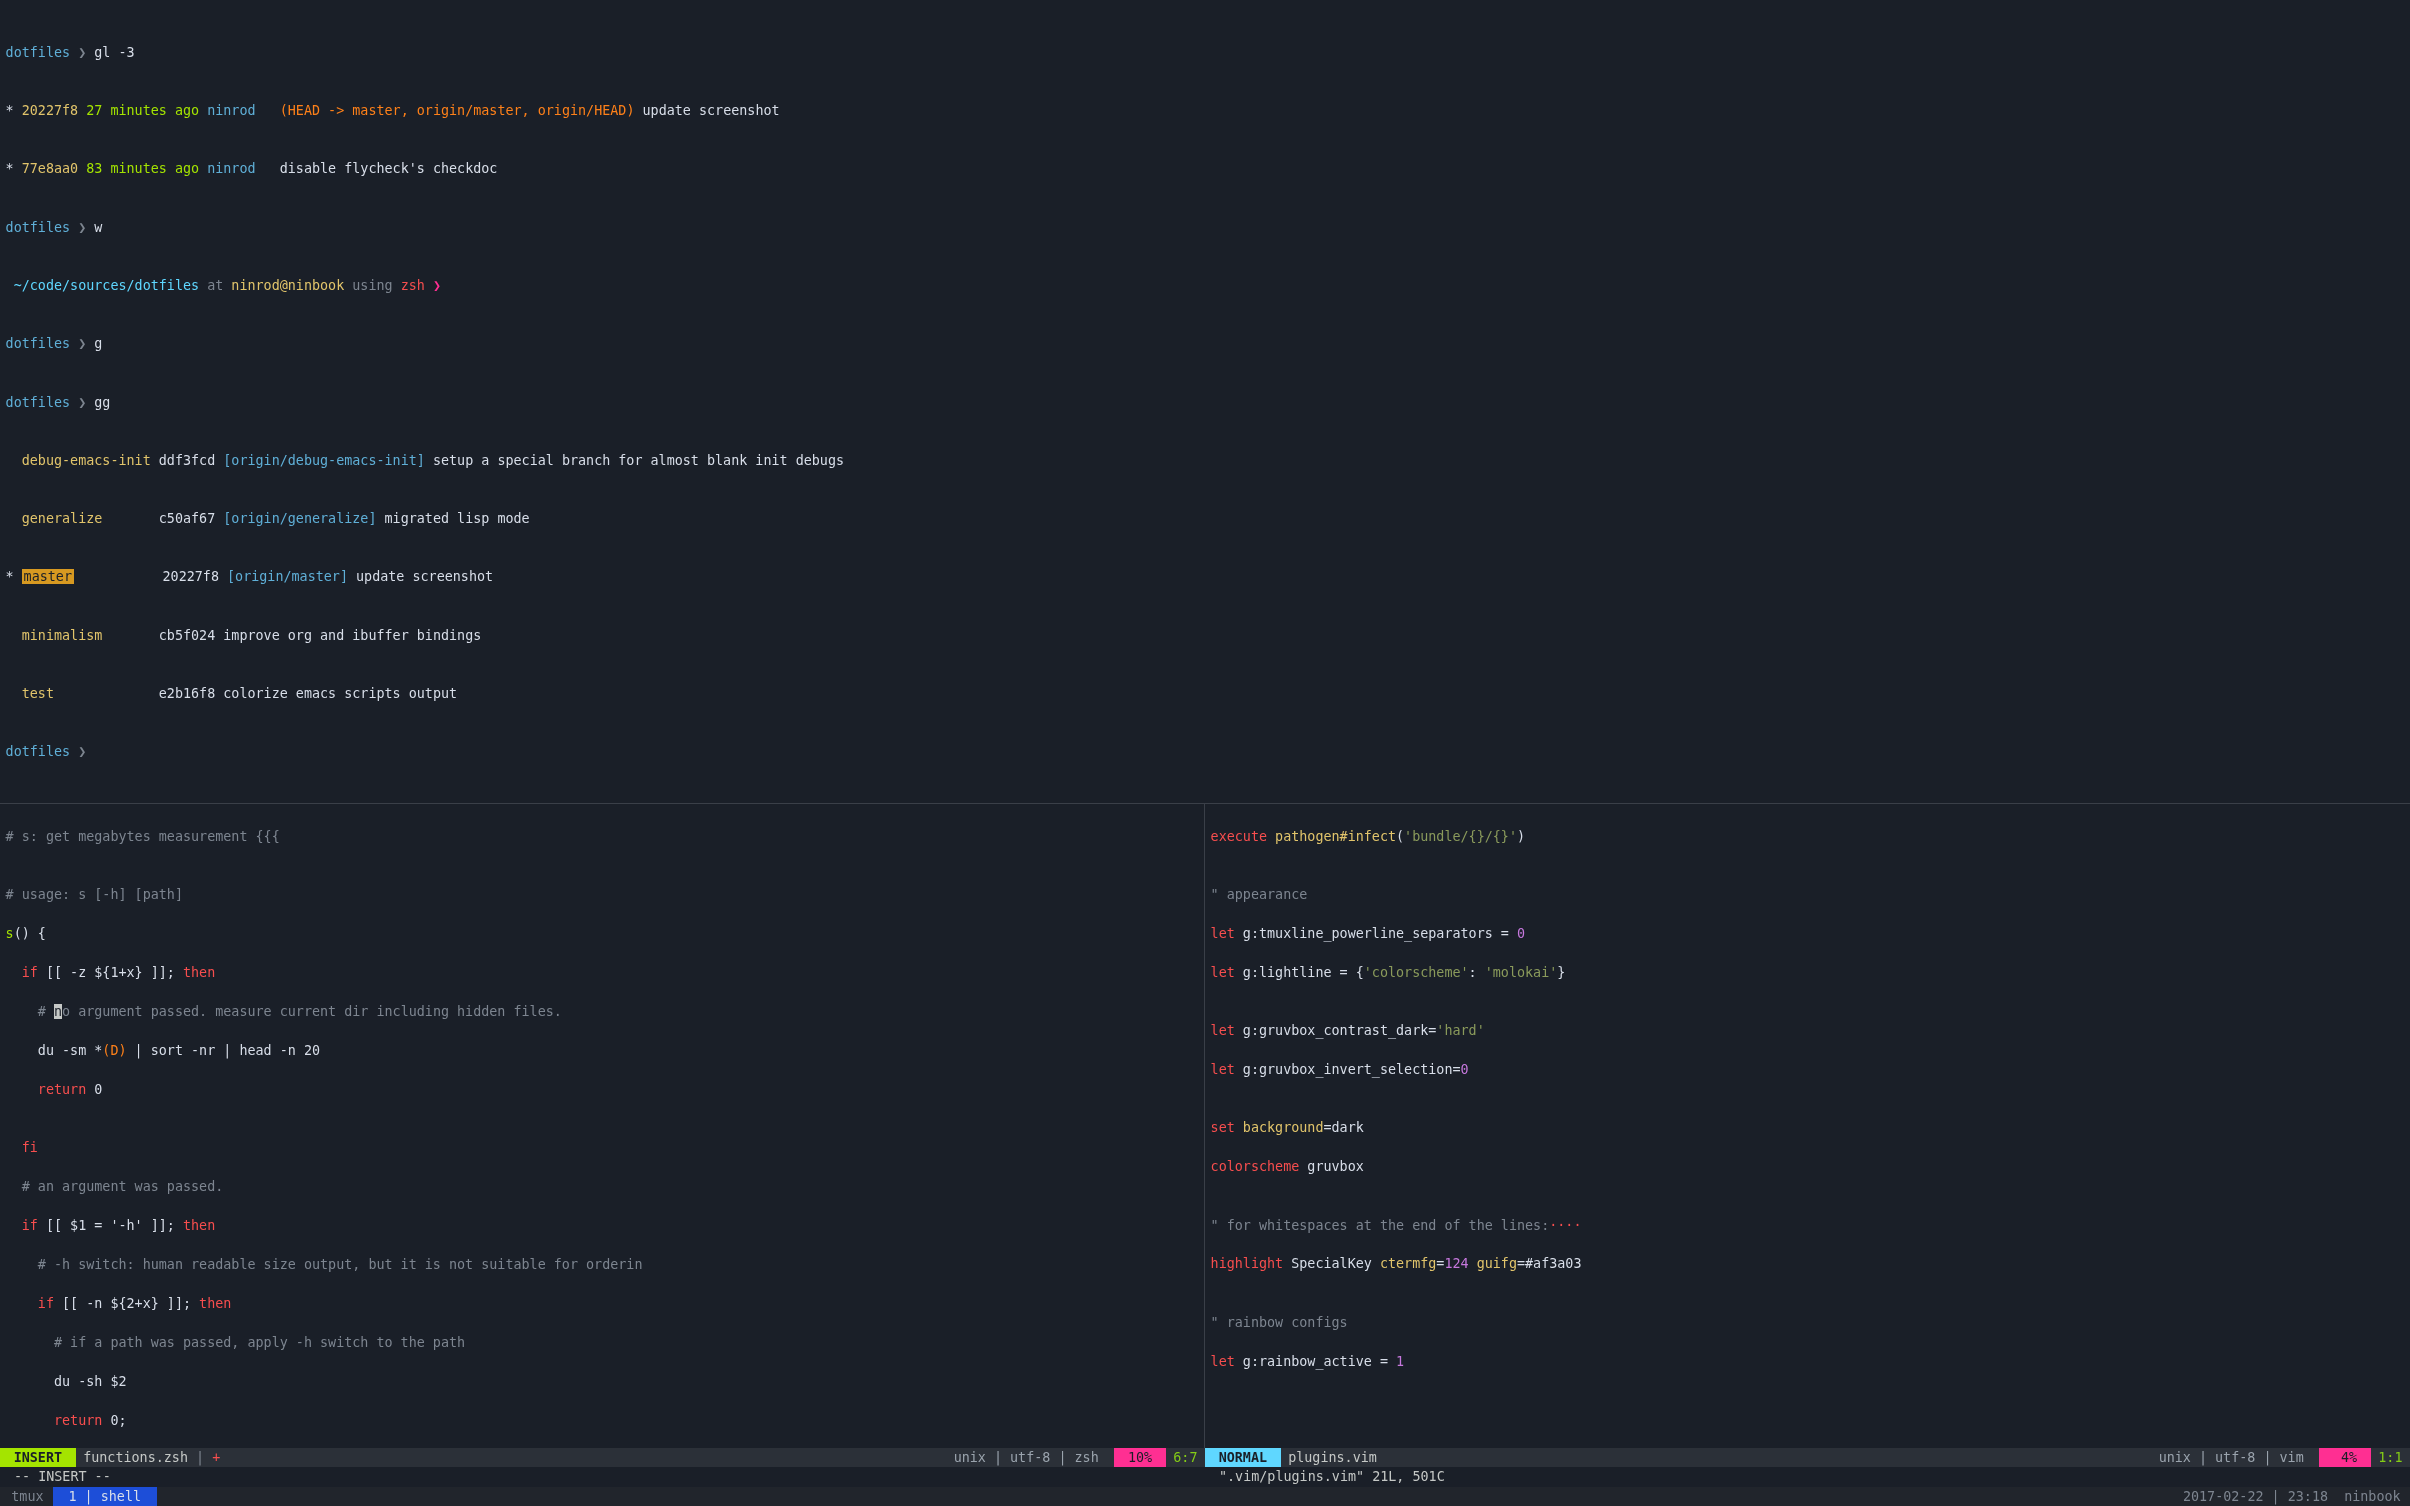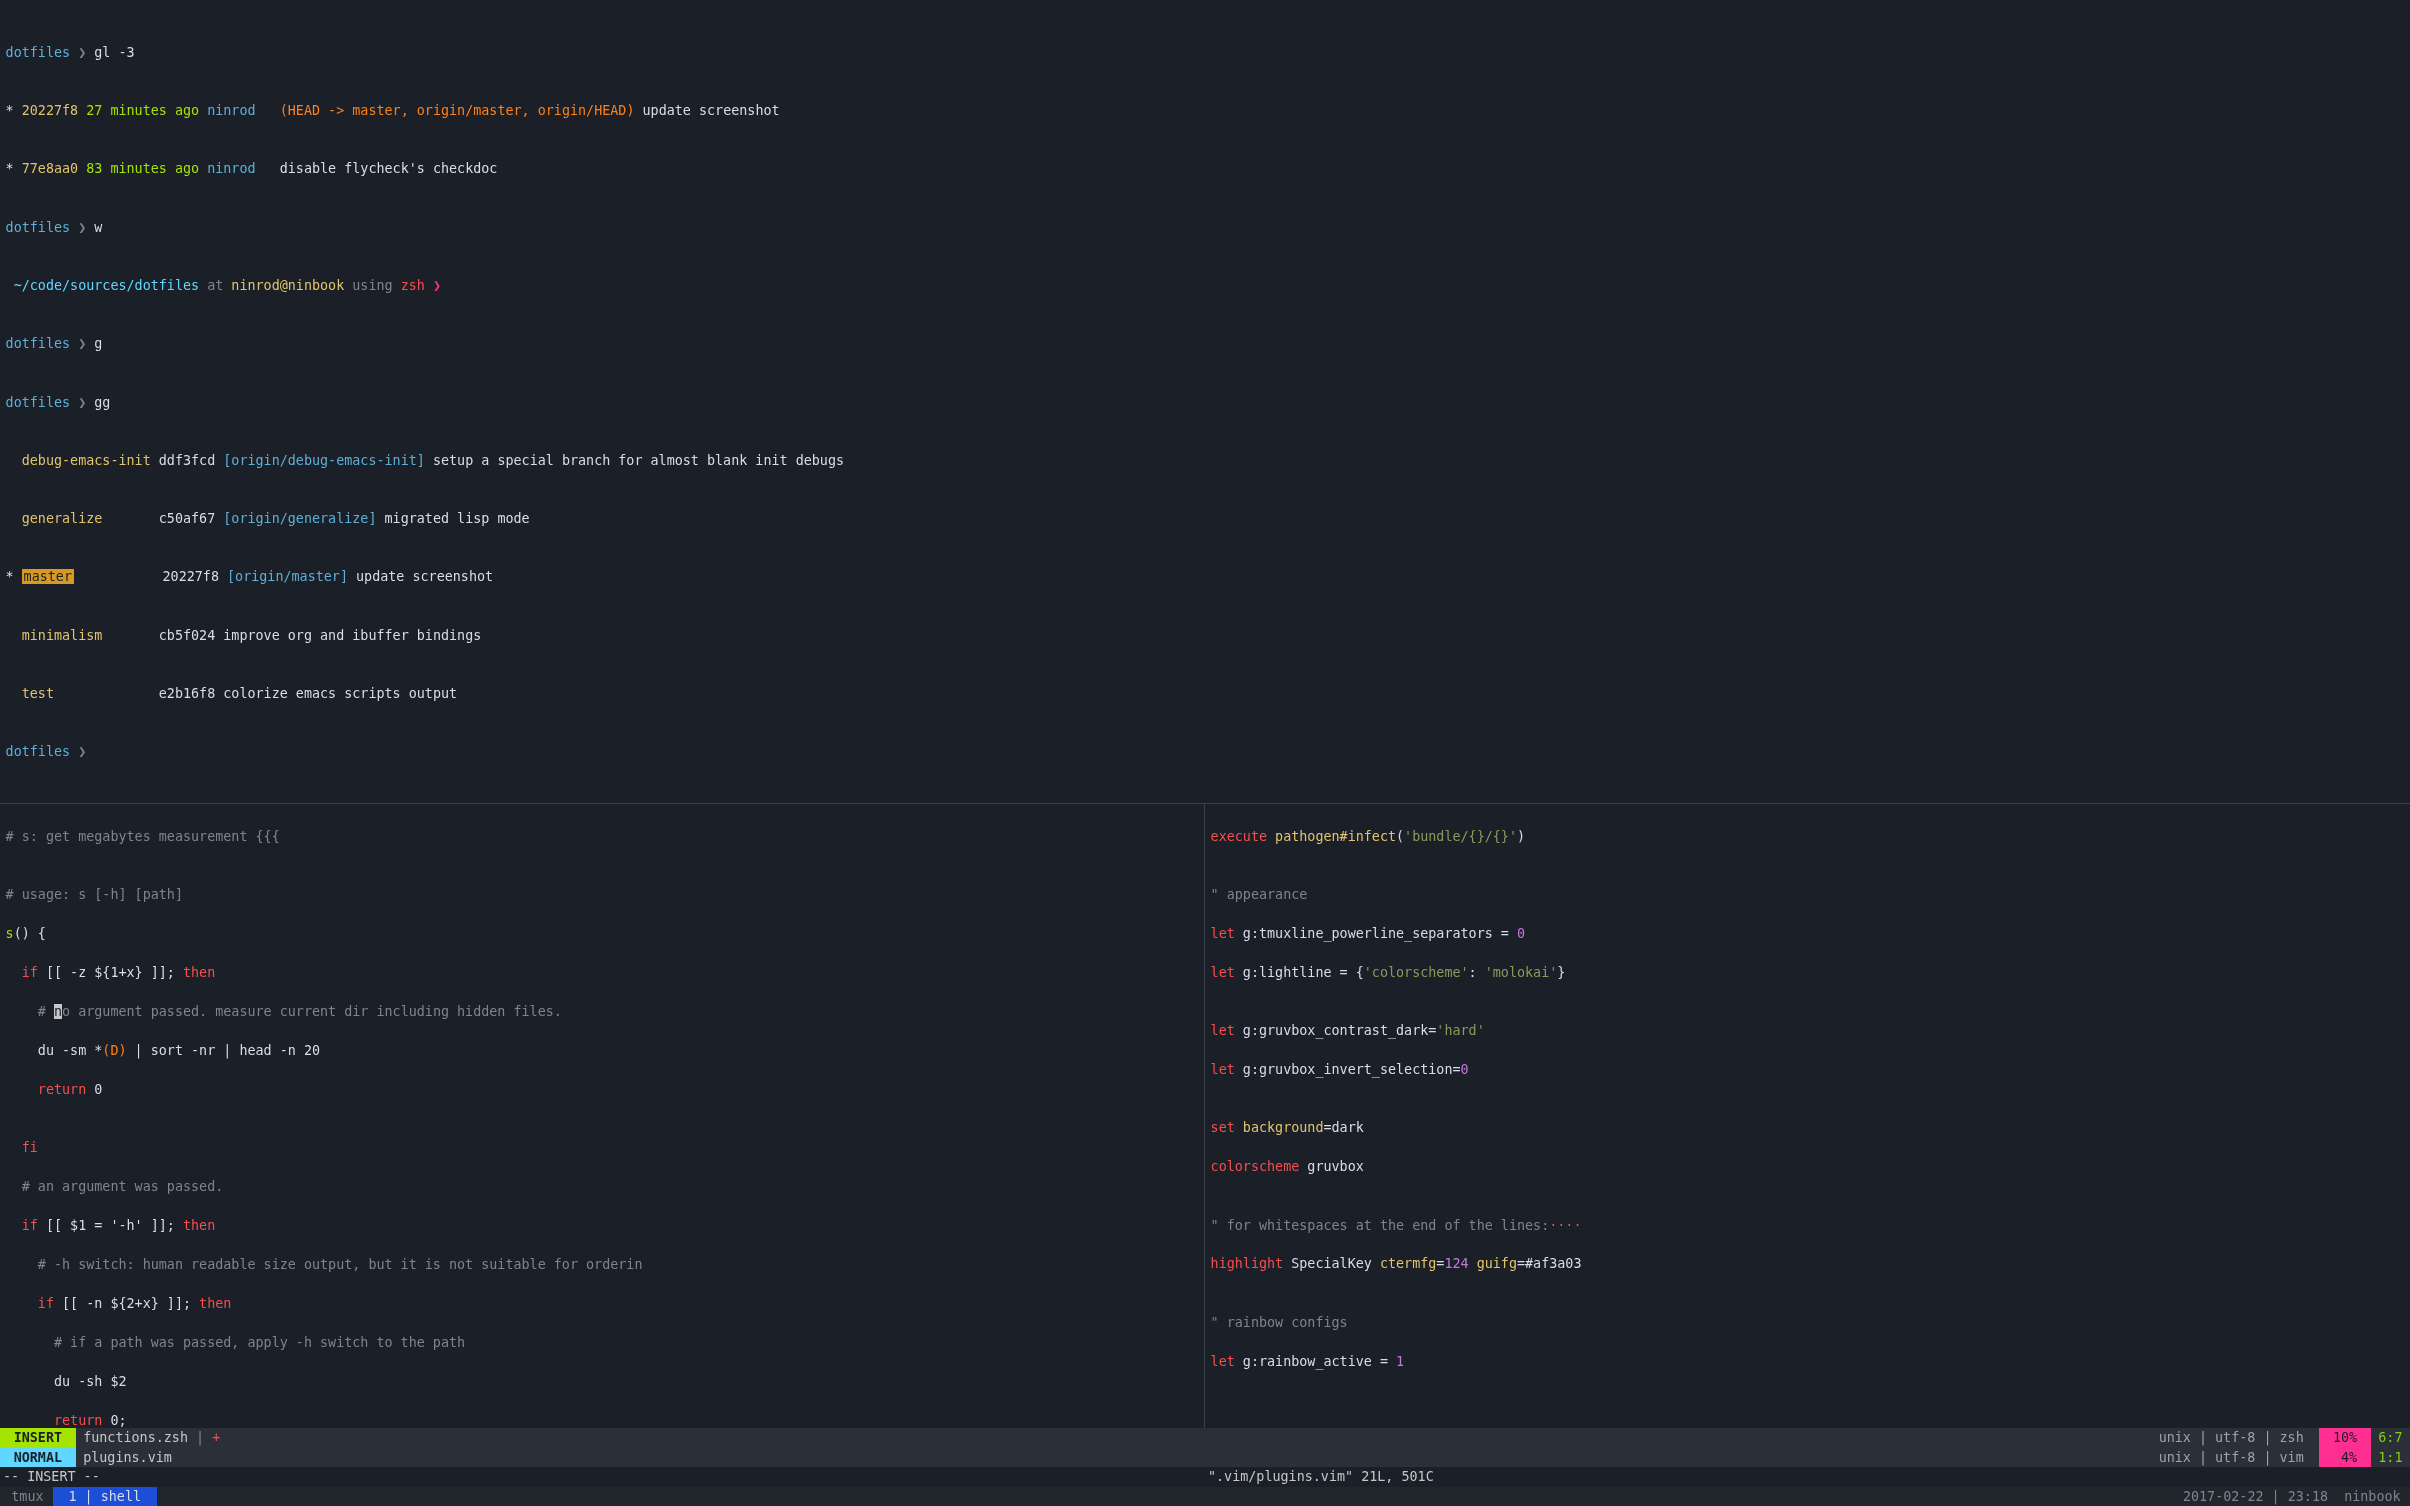--- a/index.html
+++ b/index.html
@@ -36,21 +36,20 @@
     flex: 1 1 50%;
     padding: 3.8px 5.6px;
     white-space: pre;
     overflow: hidden;
     box-sizing: border-box;
     position: relative;
   }
   .pane.left { border-right: 0.9px solid #3a3f48; }
   .statusbars {
     display: flex;
-    flex-direction: column;
     background: #2b3038;
     color: #9aa3ad;
     justify-content: space-between;
   }
   .statusbar {
     flex: 1 1 50%;
     display: flex;
     align-items: center;
     white-space: pre;
     box-sizing: border-box;
@@ -61,21 +60,21 @@
   .sb-spacer { flex: 1; }
   .sb-info { padding: 0 7.5px; color: #9aa3ad; }
   .sb-pct { background: #ff2f92; color: #1a1f28; padding: 0 5.6px; }
   .sb-pos { padding: 0 7.5px; color: #84cc16; }
   .msg-bar {
     display: flex;
     flex-direction: row;
   }
   .msg-half {
     flex: 1 1 50%;
-    padding: 0 3px;
+    padding: 0 14px;
     color: #c5c8c6;
     white-space: pre;
   }
   .tmux-bar {
     display: flex;
     align-items: center;
     background: #21252c;
     color: #7d8590;
     padding: 0 1.9px;
     white-space: pre;

